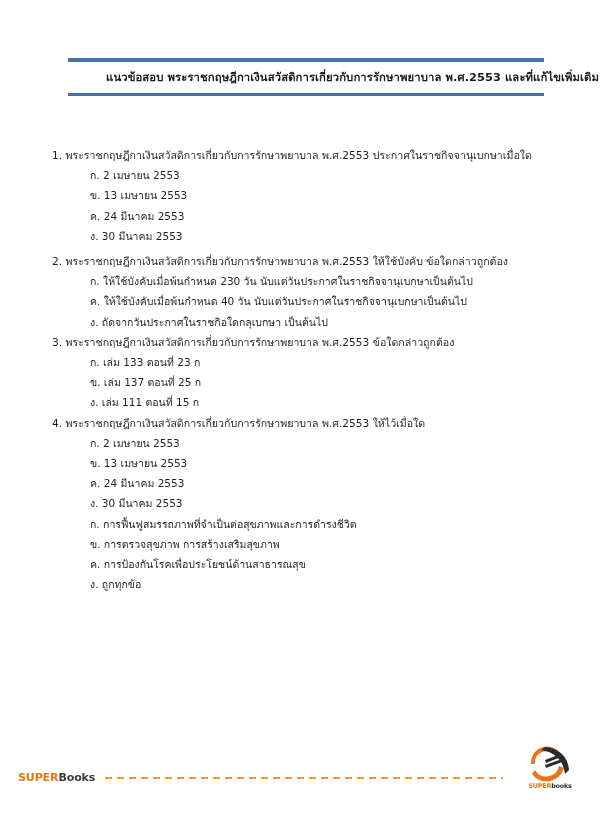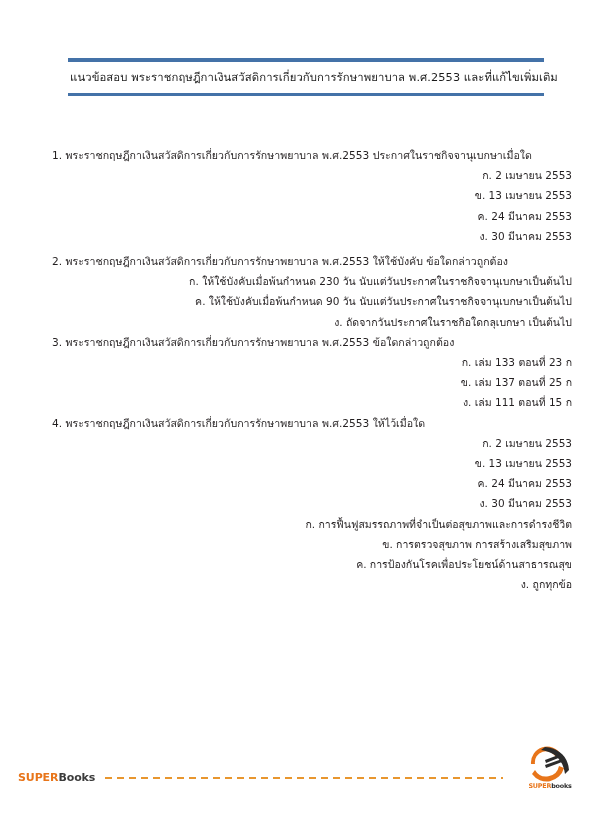--- a/index.html
+++ b/index.html
@@ -34,27 +34,28 @@
     background: #4472a8;
     width: 100%;
   }
   .rule-bottom {
     height: 3px;
     background: #4472a8;
     width: 100%;
   }
   .header-title {
     font-size: 11.3px;
-    font-weight: normal;
+    font-weight: bold;
     color: #1a1a1a;
     text-align: center;
     line-height: 1.25;
     padding: 9px 2px 8px 2px;
     letter-spacing: 0.1px;
     white-space: nowrap;
+    margin-left: 36px;
   }
 
   
   .content {
     position: absolute;
     left: 52px;
     top: 148px;
     width: 520px;
   }
 
@@ -68,21 +69,20 @@
     margin-bottom: 6px;
     white-space: nowrap;
   }
   .choice {
     font-size: 10.5px;
     line-height: 1.35;
     color: #231f20;
     margin-left: 38px;
     margin-bottom: 6px;
     white-space: nowrap;
-    text-align: right;
   }
   .q1 .choice:first-of-type { margin-top: 2px; }
 
   
   .gap-a { height: 5px; }
 
   
   .footer {
     position: absolute;
     left: 0;
@@ -164,21 +164,21 @@
       <div class="choice">ก. 2 เมษายน 2553</div>
       <div class="choice">ข. 13 เมษายน 2553</div>
       <div class="choice">ค. 24 มีนาคม 2553</div>
       <div class="choice">ง. 30 มีนาคม 2553</div>
     </div>
     <div class="gap-a"></div>
 
     <div class="qblock">
       <div class="question">2. พระราชกฤษฎีกาเงินสวัสดิการเกี่ยวกับการรักษาพยาบาล พ.ศ.2553 ให้ใช้บังคับ ข้อใดกล่าวถูกต้อง</div>
       <div class="choice">ก. ให้ใช้บังคับเมื่อพ้นกำหนด 230 วัน นับแต่วันประกาศในราชกิจจานุเบกษาเป็นต้นไป</div>
-      <div class="choice">ค. ให้ใช้บังคับเมื่อพ้นกำหนด 90 วัน นับแต่วันประกาศในราชกิจจานุเบกษาเป็นต้นไป</div>
+      <div class="choice">ค. ให้ใช้บังคับเมื่อพ้นกำหนด 40 วัน นับแต่วันประกาศในราชกิจจานุเบกษาเป็นต้นไป</div>
       <div class="choice">ง. ถัดจากวันประกาศในราชกิอใดกลุเบกษา เป็นต้นไป</div>
     </div>
 
     <div class="qblock">
       <div class="question">3. พระราชกฤษฎีกาเงินสวัสดิการเกี่ยวกับการรักษาพยาบาล พ.ศ.2553 ข้อใดกล่าวถูกต้อง</div>
       <div class="choice">ก. เล่ม 133 ตอนที่ 23 ก</div>
       <div class="choice">ข. เล่ม 137 ตอนที่ 25 ก</div>
       <div class="choice">ง. เล่ม 111 ตอนที่ 15 ก</div>
     </div>
 

